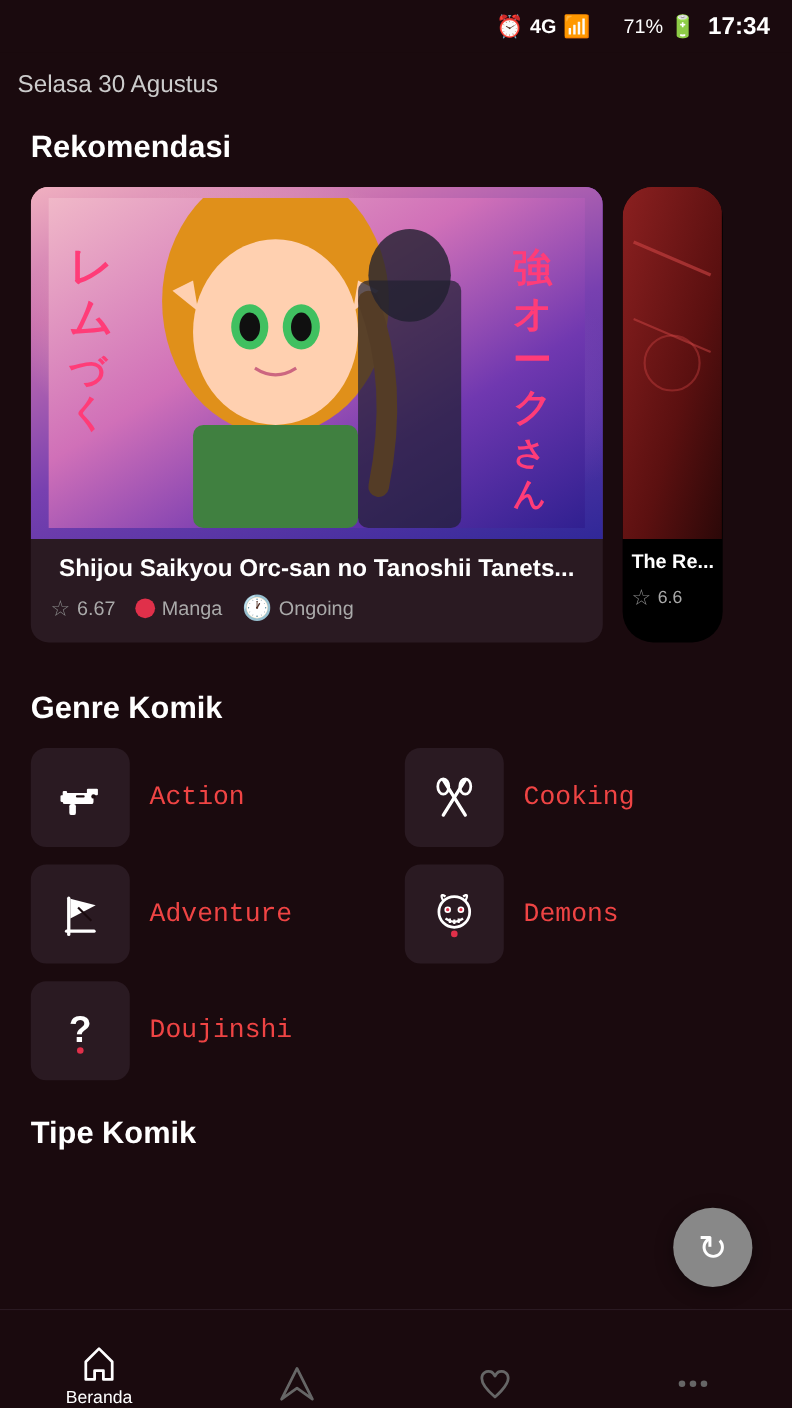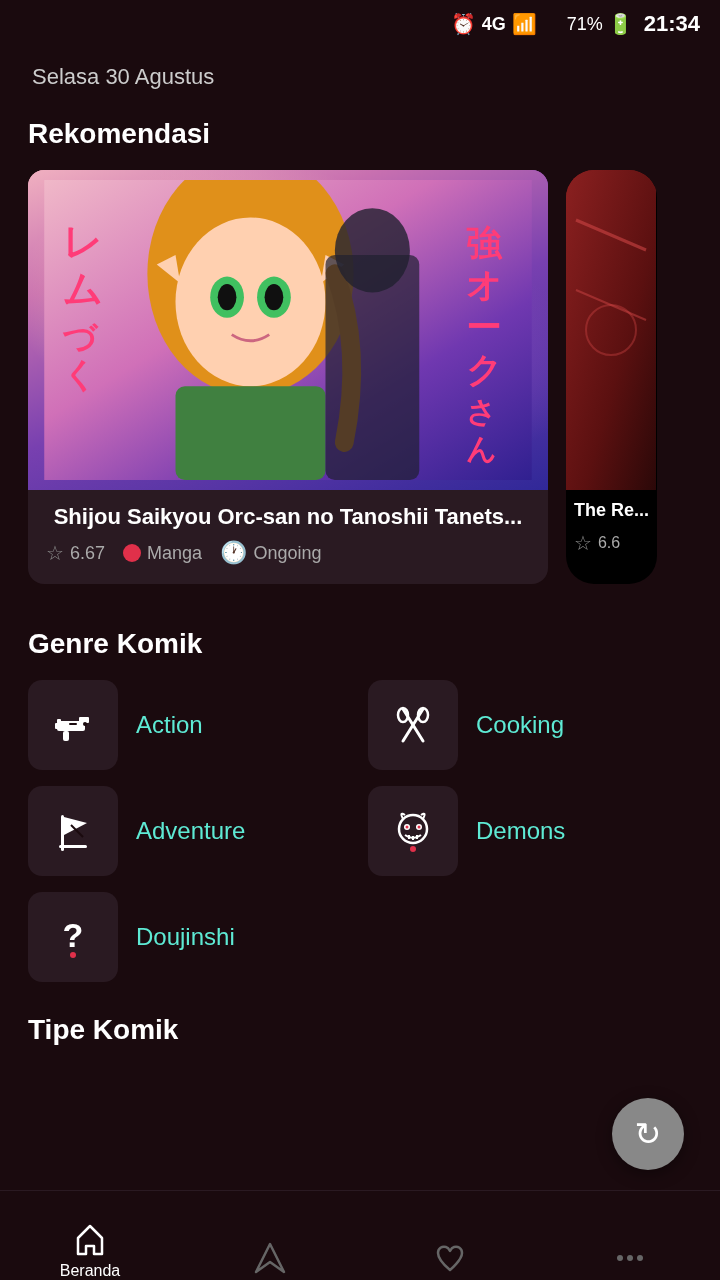--- a/index.html
+++ b/index.html
@@ -38,21 +38,21 @@
       margin-left: 4px;
     }
     .battery-text {
       font-size: 18px;
       color: #fff;
       margin-left: 24px;
     }
 
     
     .date-header {
-      padding: 16px 32px 8px;
+      padding: 16px 16px 8px;
       font-size: 22px;
       color: #ccc;
       font-weight: 400;
     }
 
     
     .section-title {
       font-size: 28px;
       font-weight: 700;
       color: #fff;
@@ -164,21 +164,22 @@
     }
 
     .genre-icon-svg {
       width: 48px;
       height: 48px;
     }
 
     .genre-label {
       font-size: 24px;
       font-weight: 500;
-      color: #5eead4;
+      color: #ef4444;
+      font-family: Liberation Mono, monospace;
     }
 
     
     .fab {
       position: fixed;
       bottom: 110px;
       right: 36px;
       width: 72px;
       height: 72px;
       background: #888;
@@ -253,21 +254,21 @@
 
 <div class="main-content">
 
   <div class="status-bar">
     <div class="status-bar-icons">
       <span>⏰</span>
       <span style="font-size:18px;font-weight:700;">4G</span>
       <span>📶</span>
       <span class="battery-text">71%</span>
       <span>🔋</span>
-      <span class="status-time">21:34</span>
+      <span class="status-time">17:34</span>
     </div>
   </div>
 
   <div class="date-header">Selasa 30 Agustus</div>
 
   <div class="section-title">Rekomendasi</div>
 
   <div class="carousel">
 
     <div class="manga-card">

